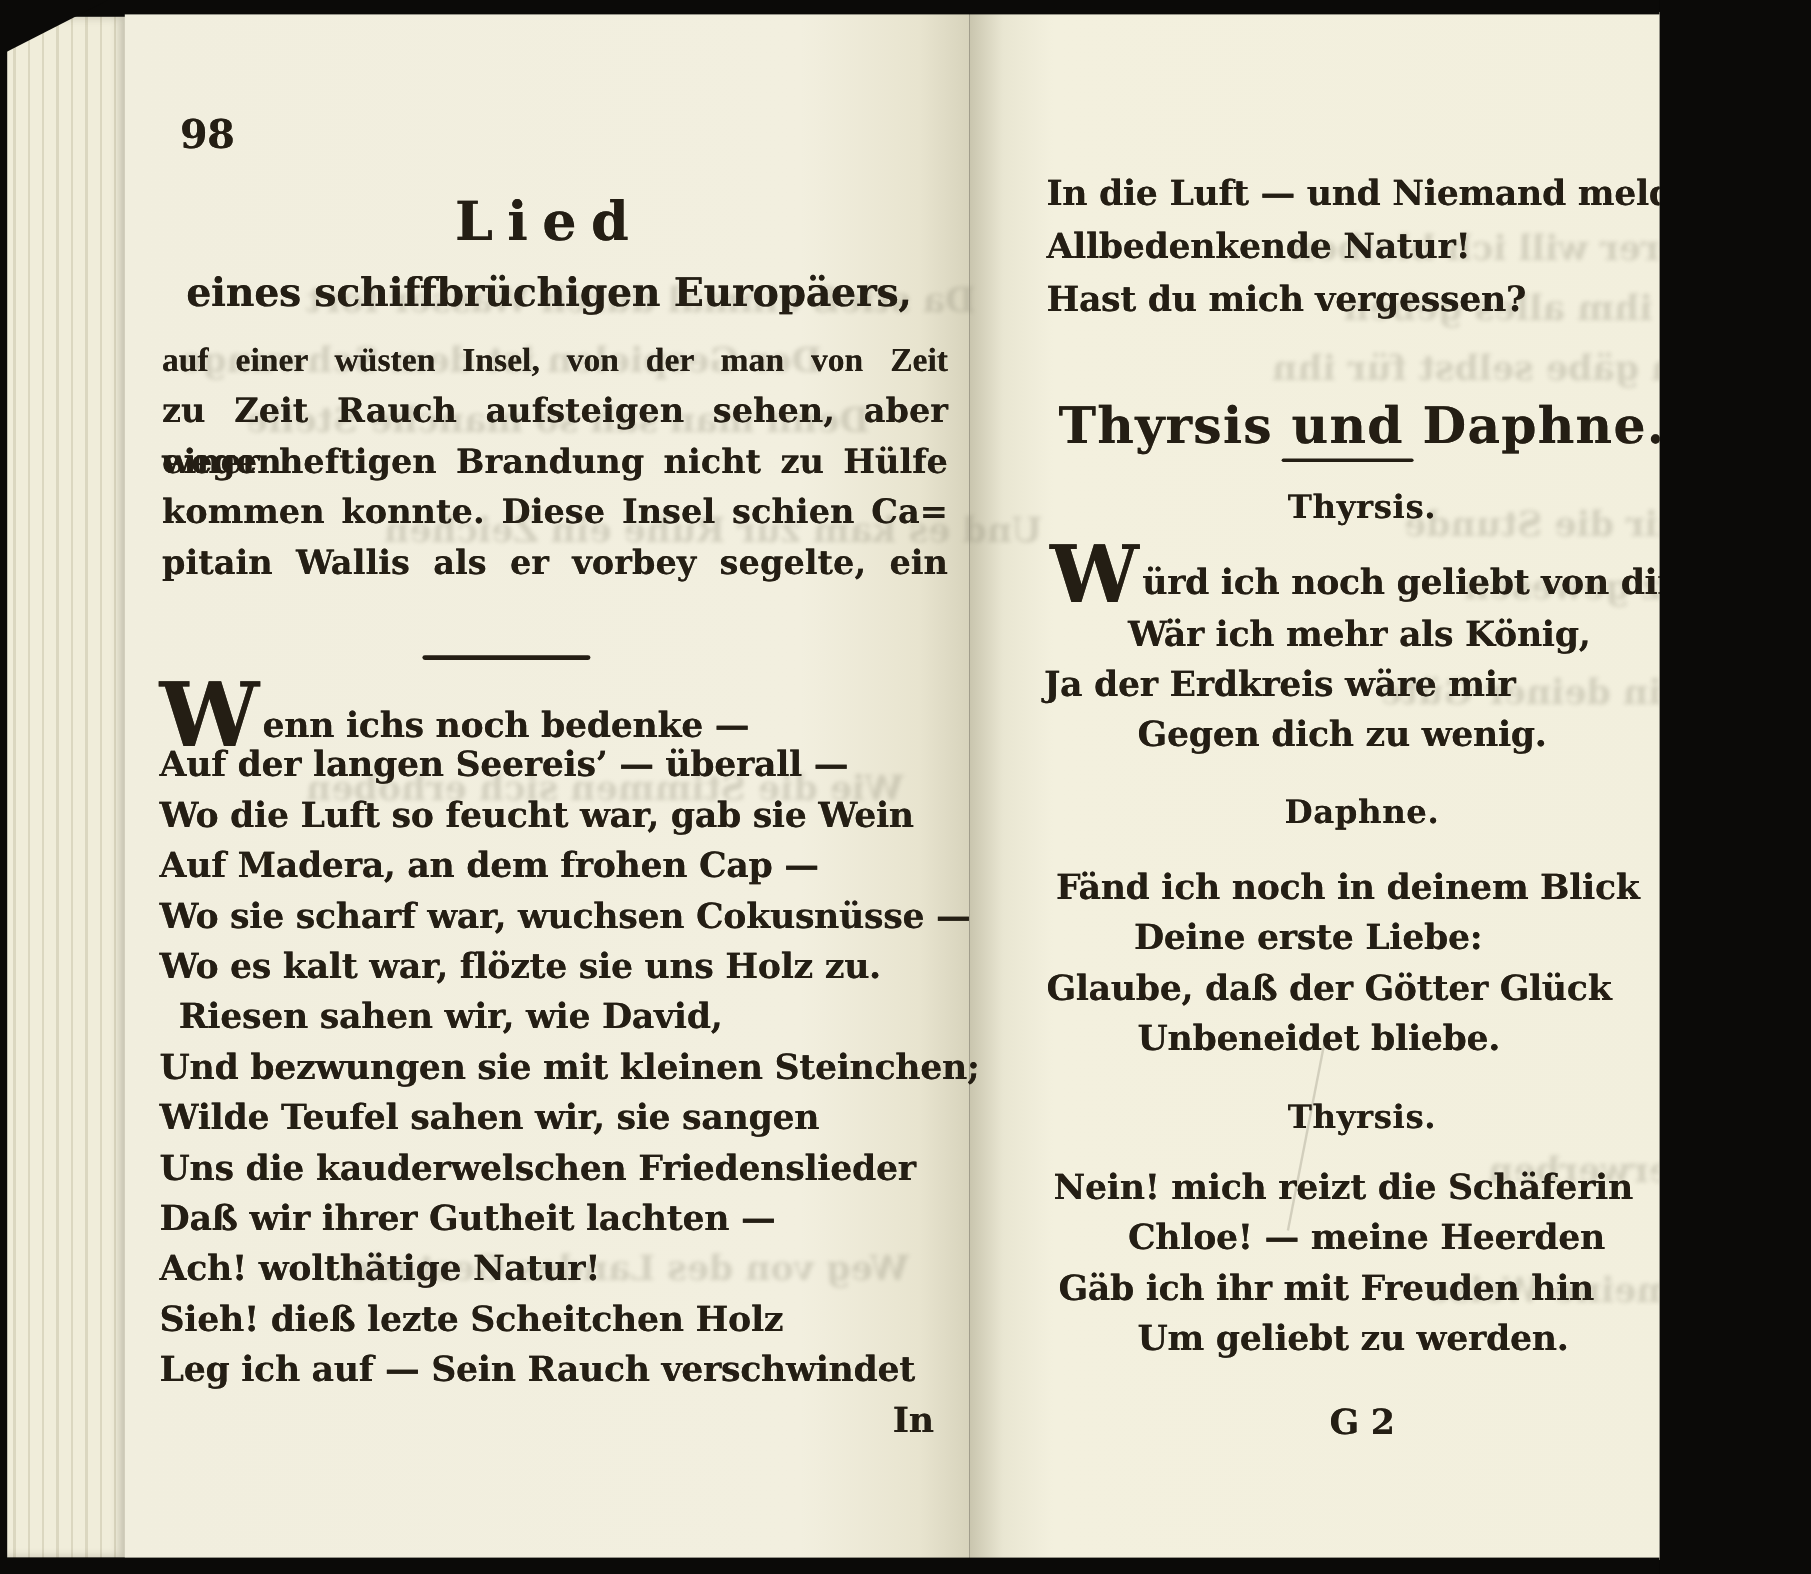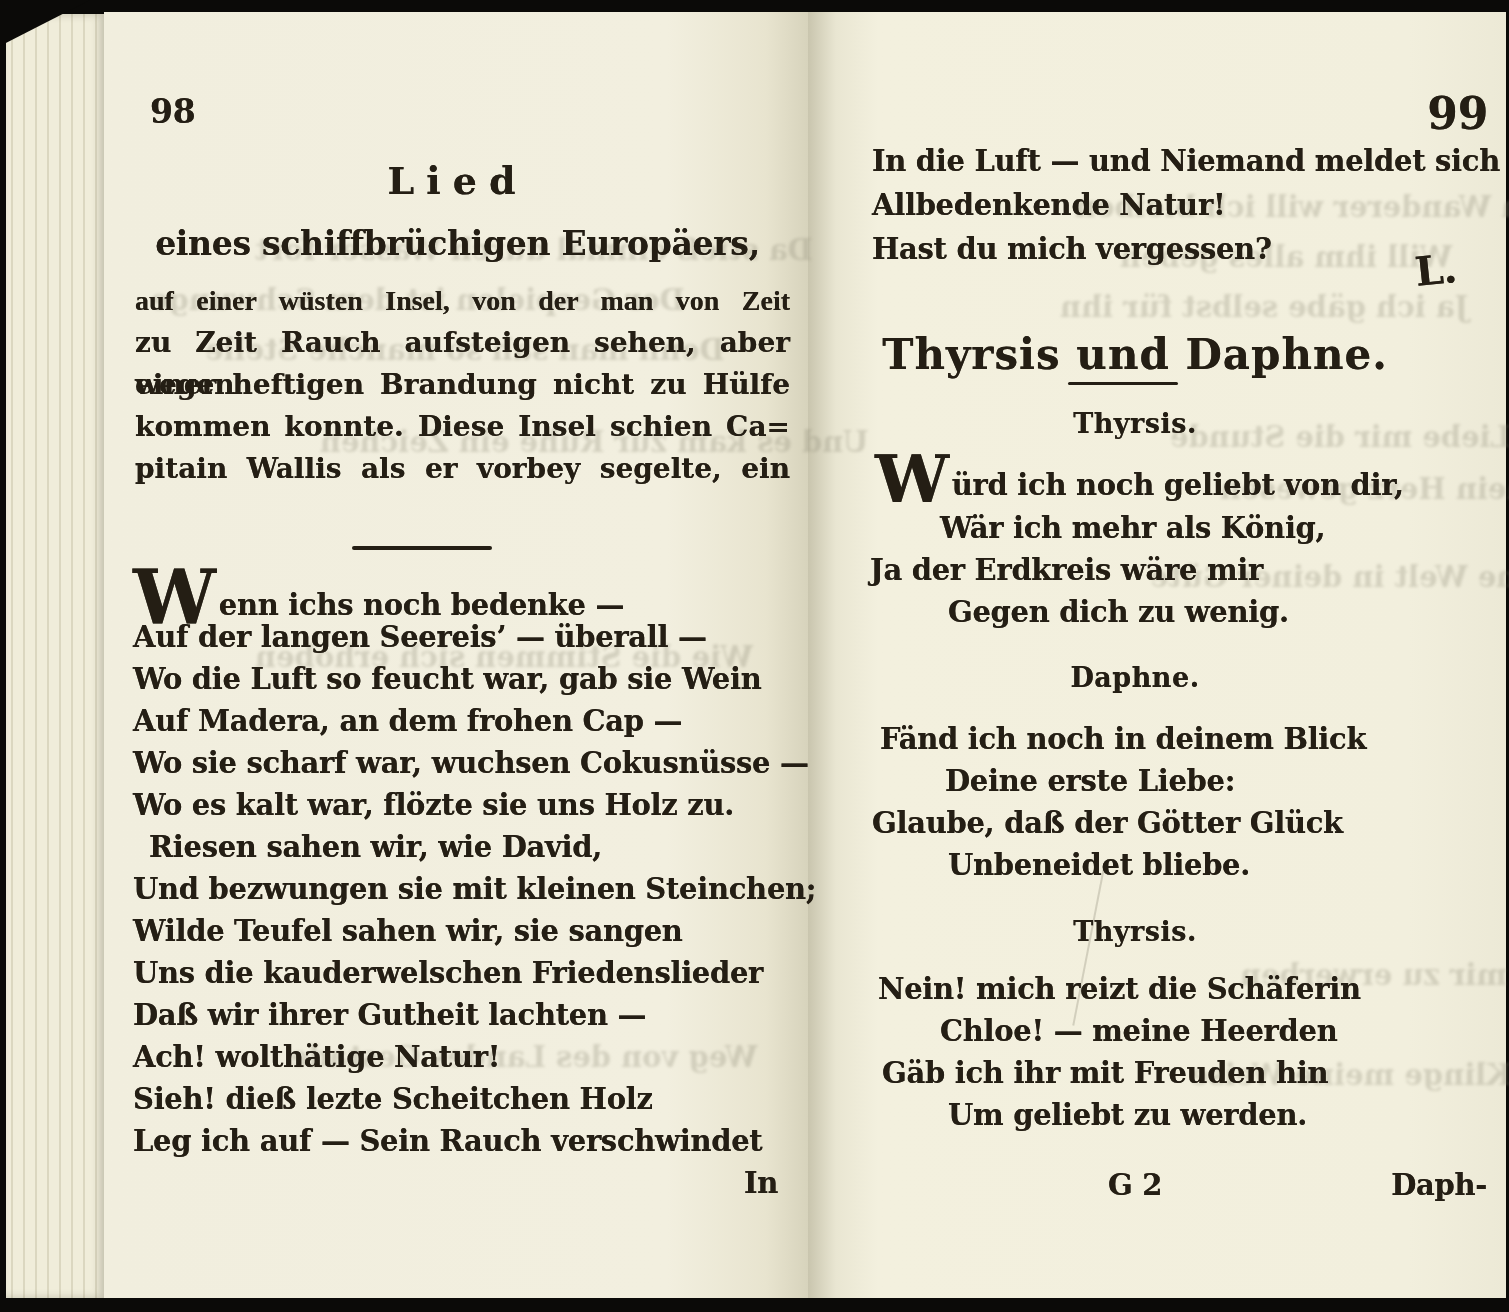--- a/index.html
+++ b/index.html
@@ -1,16 +1,16 @@
 <!DOCTYPE html>
 <html><head>
 <meta charset="utf-8">
 <style>
   html,body{margin:0;padding:0;background:#0b0a08;}
-  .scan{position:relative;width:1509px;height:1312px;background:#0b0a08;overflow:hidden;
+  .scan{position:relative;width:1383px;height:1312px;background:#0b0a08;overflow:hidden;
         font-family:"DejaVu Serif",serif;}
   
   .edge-left{position:absolute;left:6px;top:14px;width:100px;height:1284px;
     background:repeating-linear-gradient(90deg,#f0edda 0 5px,#dbd7c0 5px 7px,#f0edda 7px 12px);
     box-shadow:inset -6px 0 8px rgba(60,55,40,.25);}
   .page{position:absolute;top:10px;height:1290px;}
   .page-left{left:104px;width:704px;
     background:linear-gradient(90deg,#f1eede 0%,#f2efdf 80%,#e8e4cf 94%,#d7d3bc 100%);}
   .page-right{left:808px;width:698px;
     background:linear-gradient(90deg,#c9c5ae 0%,#e2decа 2%,#e9e6d2 4%,#f3f0de 10%,#f2efdd 86%,#ece9d6 100%);
@@ -20,21 +20,21 @@
   .corner-tl{position:absolute;left:0;top:0;width:90px;height:46px;background:#0b0a08;
     clip-path:polygon(0 0,100% 0,0 100%);}
   .crease{position:absolute;left:1088px;top:862px;width:2px;height:165px;
     background:rgba(95,90,72,.22);transform:rotate(11deg);}
   
   .ink{position:absolute;color:#241e14;font-weight:700;white-space:nowrap;
        letter-spacing:-0.3px;text-shadow:0 0 .5px rgba(36,30,20,.8);z-index:3;}
   .center{text-align:center;}
   .right{text-align:right;}
   .pageno{font-size:33px;}
-  .h-title{font-size:38px;letter-spacing:12px;}
+  .h-title{font-size:45px;letter-spacing:12px;}
   .h-sub{font-size:33px;}
   .prose-line{position:absolute;color:#241e14;font-weight:700;font-size:28px;line-height:42px;
       height:42px;text-align:justify;text-align-last:justify;z-index:3;
       text-shadow:0 0 .5px rgba(36,30,20,.8);}
   .prose-center{text-align:center;text-align-last:center;}
   .poemline{font-size:29px;line-height:42px;height:42px;}
   .dropcap{font-size:74px;line-height:.8;display:inline-block;transform:translateY(8px);margin-right:3px;}
   .dropcap-sm{font-size:66px;line-height:.8;display:inline-block;transform:translateY(7px);margin-right:3px;}
   .firstline{font-size:29px;}
   .speaker{font-size:27px;letter-spacing:.5px;}

